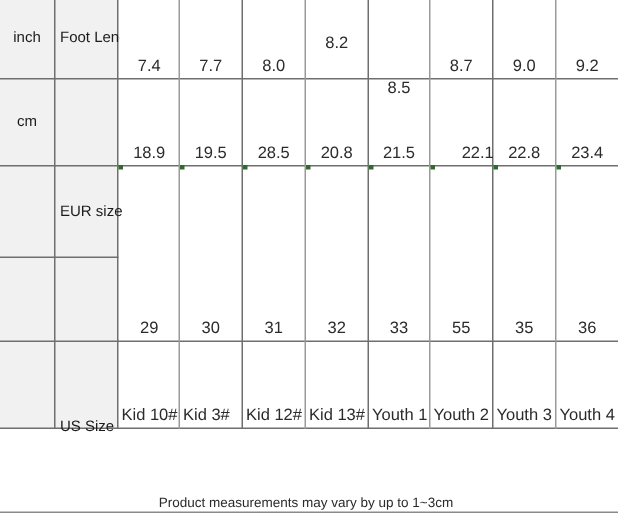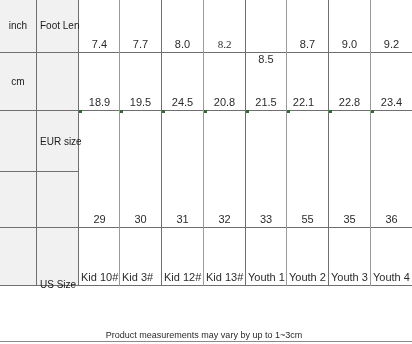--- a/index.html
+++ b/index.html
@@ -135,32 +135,32 @@
 
   <div class="cell left label-main" style="left:40px; top:20px; width:40px;">Foot Length</div>
 
   <div class="cell left label-main" style="left:40px; top:136px; width:44px;">EUR size</div>
 
   <div class="cell left label-main" style="left:40px; top:250px; width:44px;margin-top:29px;">US Size</div>
 
   <div class="cell center datum" style="left:79px;  top:39px; width:41px;">7.4</div>
   <div class="cell center datum" style="left:120px; top:39px; width:41px;">7.7</div>
   <div class="cell center datum" style="left:162px; top:39px; width:41px;">8.0</div>
-  <div class="cell center datum" style="left:204px; top:39px; width:41px;font-family:Liberation Serif, serif;">8.2</div>
+  <div class="cell center datum" style="left:204px; top:24px; width:41px;">8.2</div>
   <div class="cell center datum" style="left:246px; top:54px; width:40px;">8.5</div>
   <div class="cell center datum" style="left:287px; top:39px; width:41px;">8.7</div>
   <div class="cell center datum" style="left:329px; top:39px; width:41px;">9.0</div>
   <div class="cell center datum" style="left:371px; top:39px; width:41px;">9.2</div>
 
   <div class="cell center datum" style="left:79px;  top:97px; width:41px;">18.9</div>
   <div class="cell center datum" style="left:120px; top:97px; width:41px;">19.5</div>
-  <div class="cell center datum" style="left:162px; top:97px; width:41px;">24.5</div>
+  <div class="cell center datum" style="left:162px; top:97px; width:41px;">28.5</div>
   <div class="cell center datum" style="left:204px; top:97px; width:41px;">20.8</div>
   <div class="cell center datum" style="left:246px; top:97px; width:40px;">21.5</div>
-  <div class="cell center datum" style="left:283px; top:97px; width:41px;">22.1</div>
+  <div class="cell center datum" style="left:298px; top:97px; width:41px;">22.1</div>
   <div class="cell center datum" style="left:329px; top:97px; width:41px;">22.8</div>
   <div class="cell center datum" style="left:371px; top:97px; width:41px;">23.4</div>
 
   <div class="cell center datum" style="left:79px;  top:214px; width:41px;">29</div>
   <div class="cell center datum" style="left:120px; top:214px; width:41px;">30</div>
   <div class="cell center datum" style="left:162px; top:214px; width:41px;">31</div>
   <div class="cell center datum" style="left:204px; top:214px; width:41px;">32</div>
   <div class="cell center datum" style="left:246px; top:214px; width:40px;">33</div>
   <div class="cell center datum" style="left:287px; top:214px; width:41px;">55</div>
   <div class="cell center datum" style="left:329px; top:214px; width:41px;">35</div>

